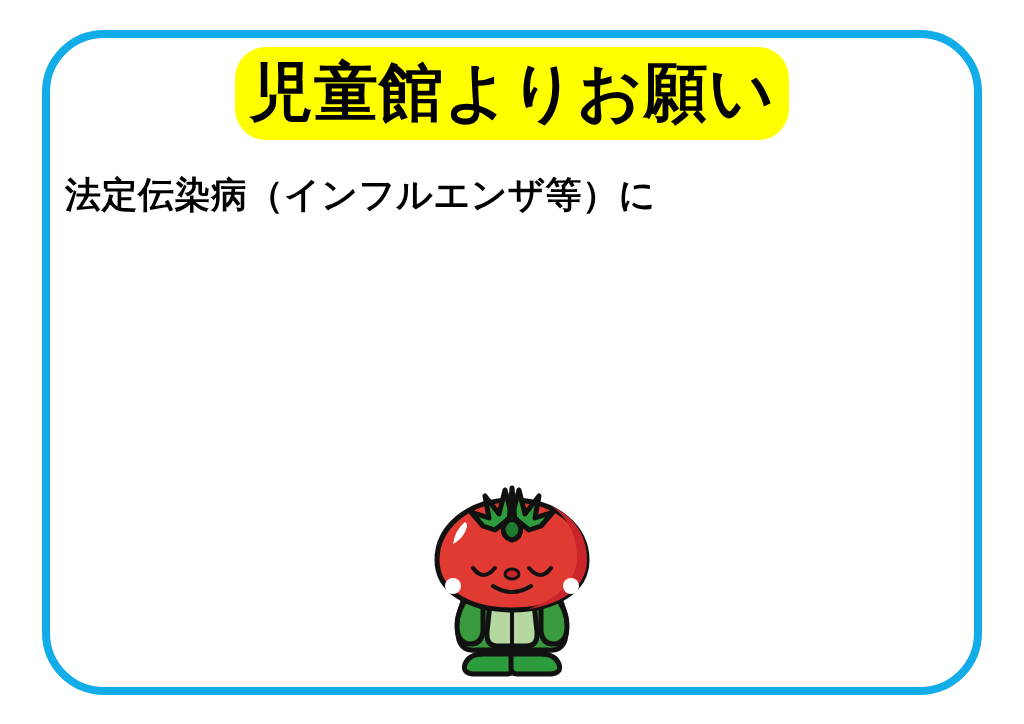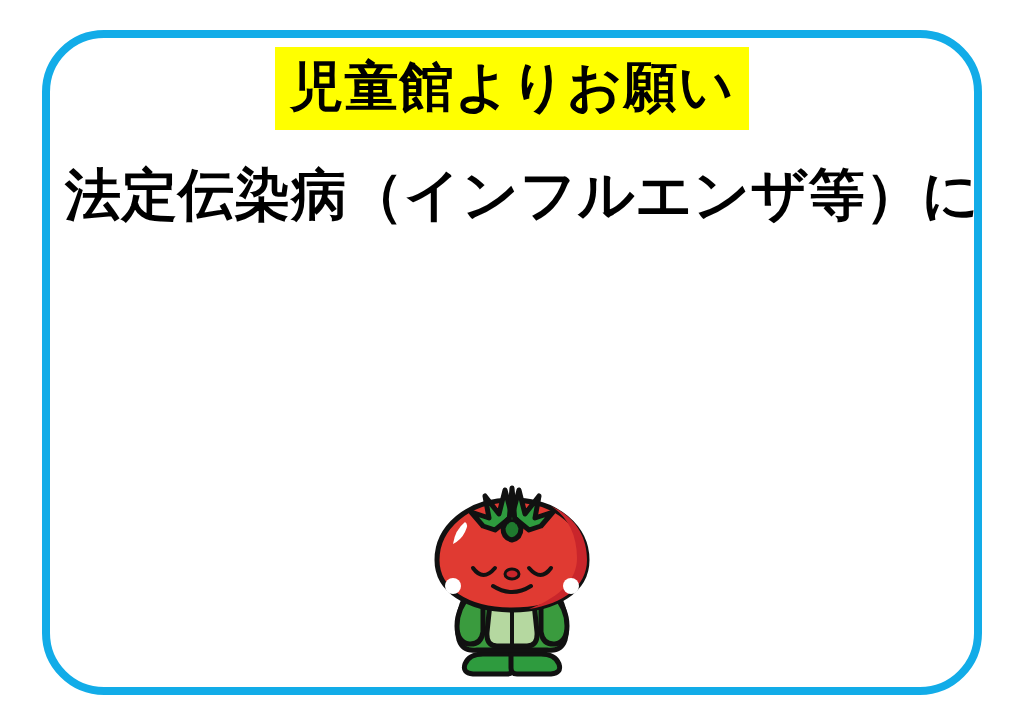--- a/index.html
+++ b/index.html
@@ -36,43 +36,44 @@
     width: 100%;
     text-align: center;
     line-height: 1;
   }
   #notice-title {
     display: inline-block;
     background: #FFFF00;
     color: #000000;
     font-family: "DejaVu Sans", "Liberation Sans", sans-serif;
     font-weight: bold;
-    font-size: 54px;
+    font-size: 64px;
     letter-spacing: 1px;
     padding: 13px 14px 16px 14px;
     line-height: 1.0;
     white-space: nowrap;
+    border-radius: 31px;
   }
 
   
   #notice-body {
     position: absolute;
     left: 63px;
     top: 156px;
     width: 820px;
   }
   .body-line {
     color: #000000;
     font-family: "DejaVu Sans", "Liberation Sans", sans-serif;
     font-weight: bold;
-    font-size: 56px;
+    font-size: 36px;
     line-height: 78px;
     letter-spacing: 0.5px;
     white-space: nowrap;
-    text-align: center;
+    text-align: left;
     padding-left: 2px;
   }
   .body-line.indent {
     padding-left: 14px;
   }
 
   
   #mascot-wrap {
     position: absolute;
     left: 421px;

